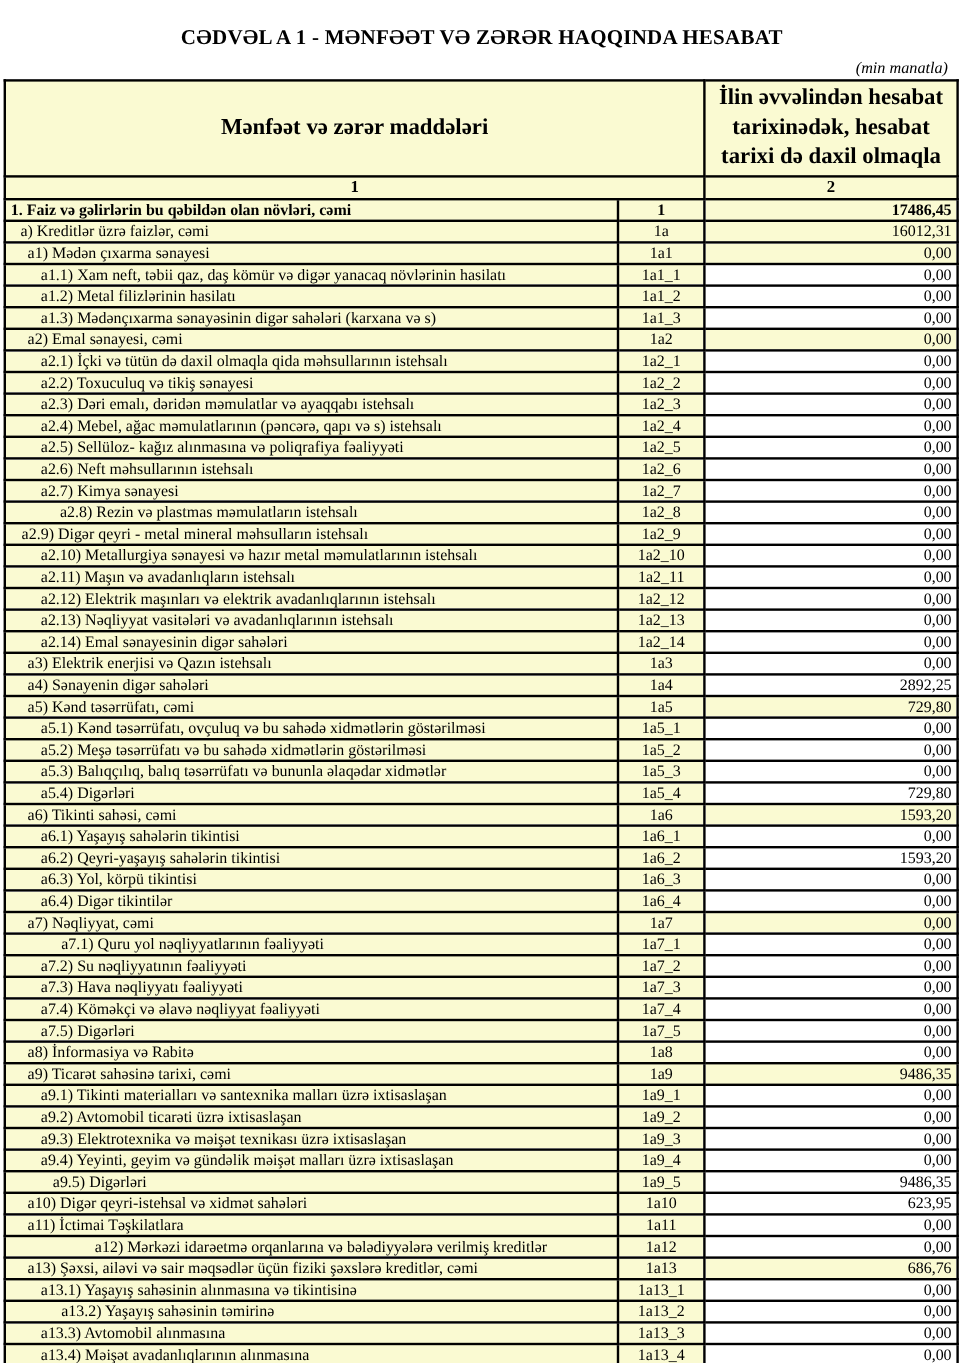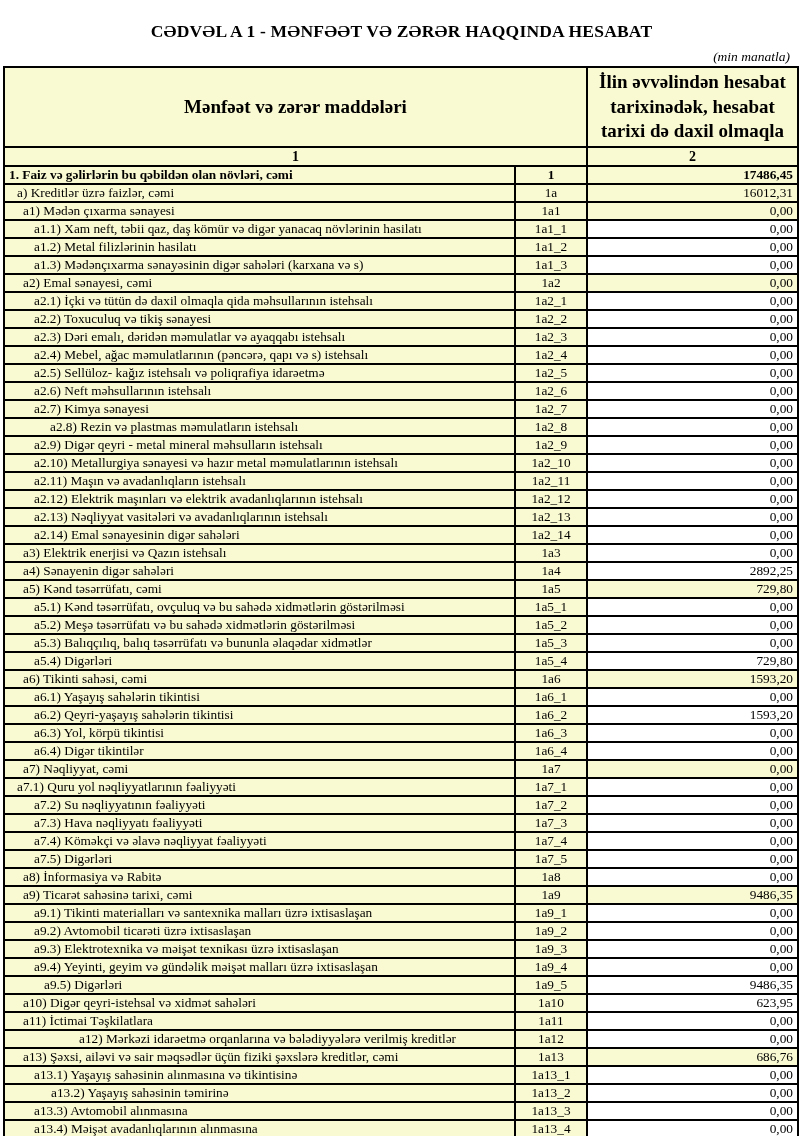--- a/index.html
+++ b/index.html
@@ -151,41 +151,41 @@
           <td class="label-cell" style="padding-left: 29px;">a2.3) Dəri emalı, dəridən məmulatlar və ayaqqabı istehsalı</td>
           <td class="code-cell">1a2_3</td>
           <td class="value-cell editable">0,00</td>
         </tr>
         <tr>
           <td class="label-cell" style="padding-left: 29px;">a2.4) Mebel, ağac məmulatlarının (pəncərə, qapı və s) istehsalı</td>
           <td class="code-cell">1a2_4</td>
           <td class="value-cell editable">0,00</td>
         </tr>
         <tr>
-          <td class="label-cell" style="padding-left: 29px;">a2.5) Sellüloz- kağız istehsalı və poliqrafiya idarəetmə</td>
+          <td class="label-cell" style="padding-left: 29px;">a2.5) Sellüloz- kağız alınmasına və poliqrafiya fəaliyyəti</td>
           <td class="code-cell">1a2_5</td>
           <td class="value-cell editable">0,00</td>
         </tr>
         <tr>
           <td class="label-cell" style="padding-left: 29px;">a2.6) Neft məhsullarının istehsalı</td>
           <td class="code-cell">1a2_6</td>
           <td class="value-cell editable">0,00</td>
         </tr>
         <tr>
           <td class="label-cell" style="padding-left: 29px;">a2.7) Kimya sənayesi</td>
           <td class="code-cell">1a2_7</td>
           <td class="value-cell editable">0,00</td>
         </tr>
         <tr>
           <td class="label-cell" style="padding-left: 45px;">a2.8) Rezin və plastmas məmulatların istehsalı</td>
           <td class="code-cell">1a2_8</td>
           <td class="value-cell editable">0,00</td>
         </tr>
         <tr>
-          <td class="label-cell" style="padding-left: 29px;">a2.9) Digər qeyri - metal mineral məhsulların istehsalı</td>
+          <td class="label-cell" style="padding-left: 13px;">a2.9) Digər qeyri - metal mineral məhsulların istehsalı</td>
           <td class="code-cell">1a2_9</td>
           <td class="value-cell editable">0,00</td>
         </tr>
         <tr>
           <td class="label-cell" style="padding-left: 29px;">a2.10) Metallurgiya sənayesi və hazır metal məmulatlarının istehsalı</td>
           <td class="code-cell">1a2_10</td>
           <td class="value-cell editable">0,00</td>
         </tr>
         <tr>
           <td class="label-cell" style="padding-left: 29px;">a2.11) Maşın və avadanlıqların istehsalı</td>
@@ -266,21 +266,21 @@
           <td class="label-cell" style="padding-left: 29px;">a6.4) Digər tikintilər</td>
           <td class="code-cell">1a6_4</td>
           <td class="value-cell editable">0,00</td>
         </tr>
         <tr>
           <td class="label-cell" style="padding-left: 18px;">a7) Nəqliyyat, cəmi</td>
           <td class="code-cell">1a7</td>
           <td class="value-cell">0,00</td>
         </tr>
         <tr>
-          <td class="label-cell" style="padding-left: 12px; margin-top: 46px;">a7.1) Quru yol nəqliyyatlarının fəaliyyəti</td>
+          <td class="label-cell" style="padding-left: 46px; margin-top: 46px;">a7.1) Quru yol nəqliyyatlarının fəaliyyəti</td>
           <td class="code-cell">1a7_1</td>
           <td class="value-cell editable">0,00</td>
         </tr>
         <tr>
           <td class="label-cell" style="padding-left: 29px;">a7.2) Su nəqliyyatının fəaliyyəti</td>
           <td class="code-cell">1a7_2</td>
           <td class="value-cell editable">0,00</td>
         </tr>
         <tr>
           <td class="label-cell" style="padding-left: 29px;">a7.3) Hava nəqliyyatı fəaliyyəti</td>

